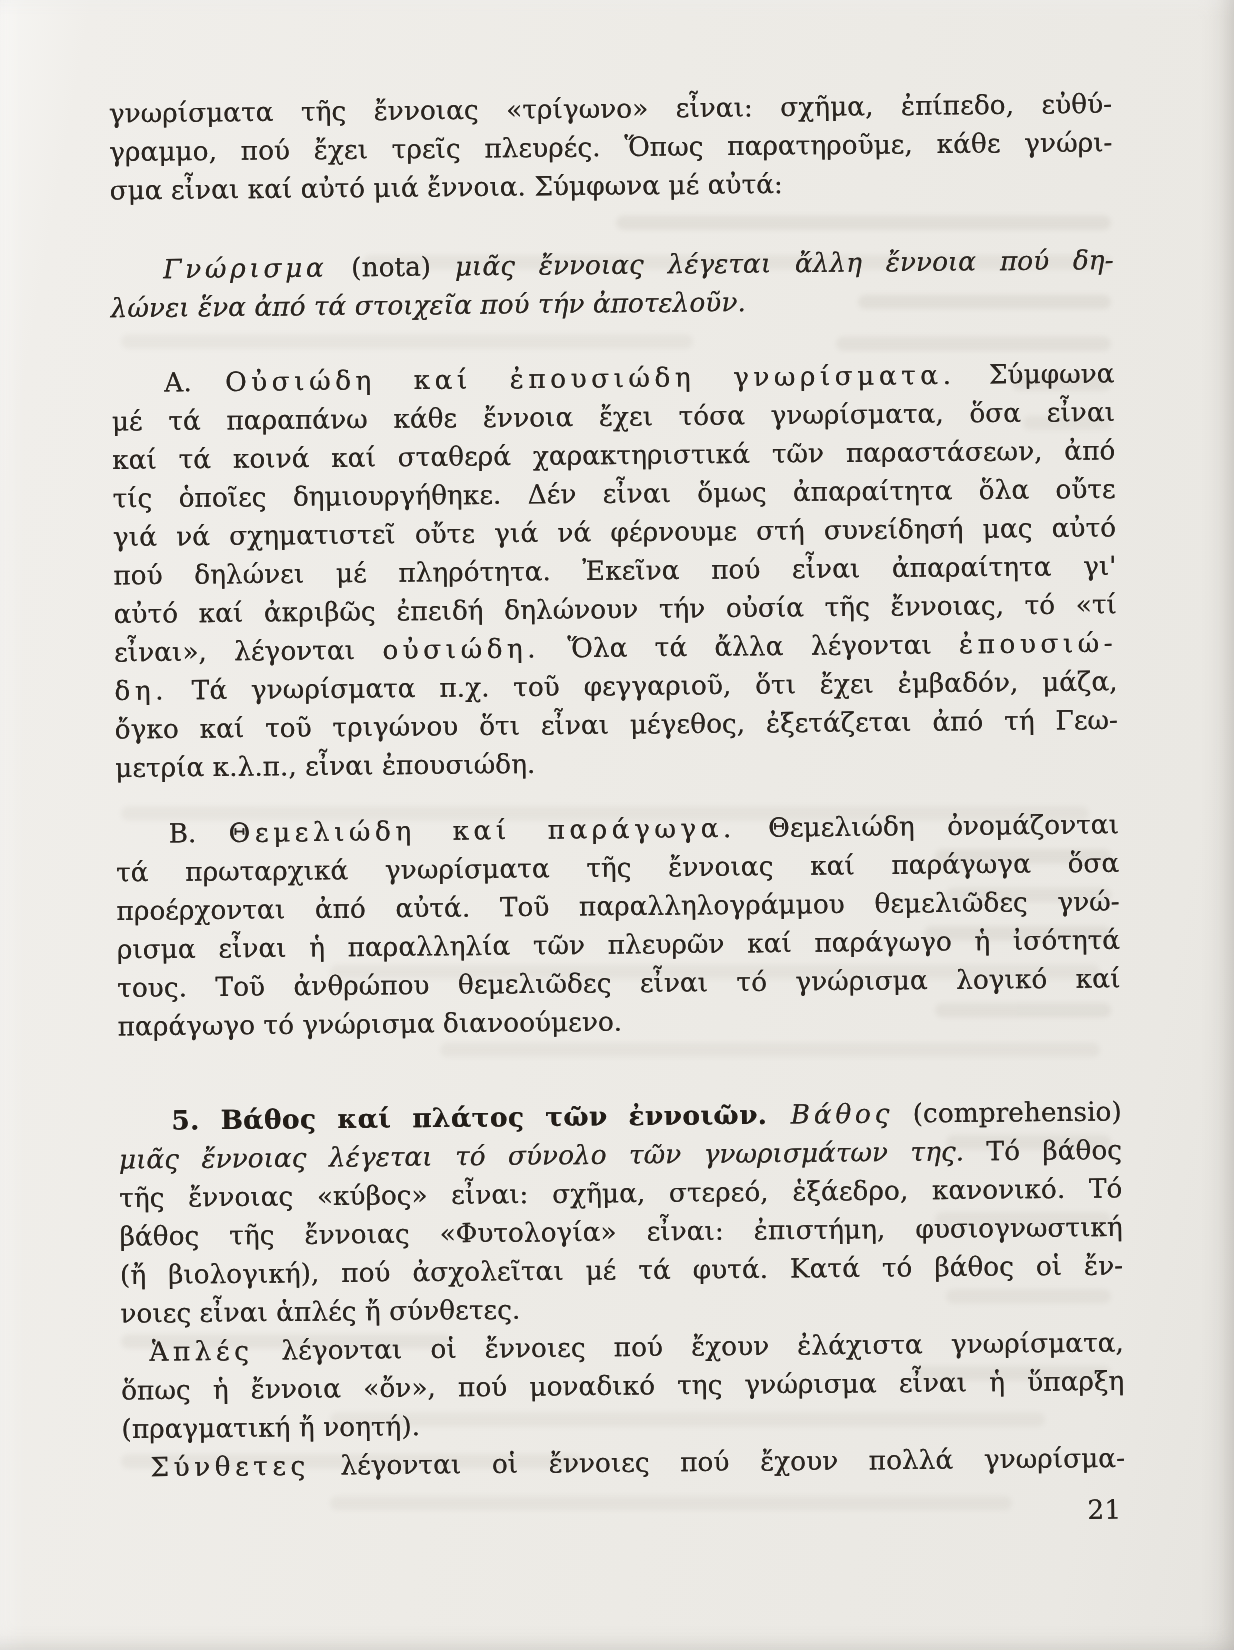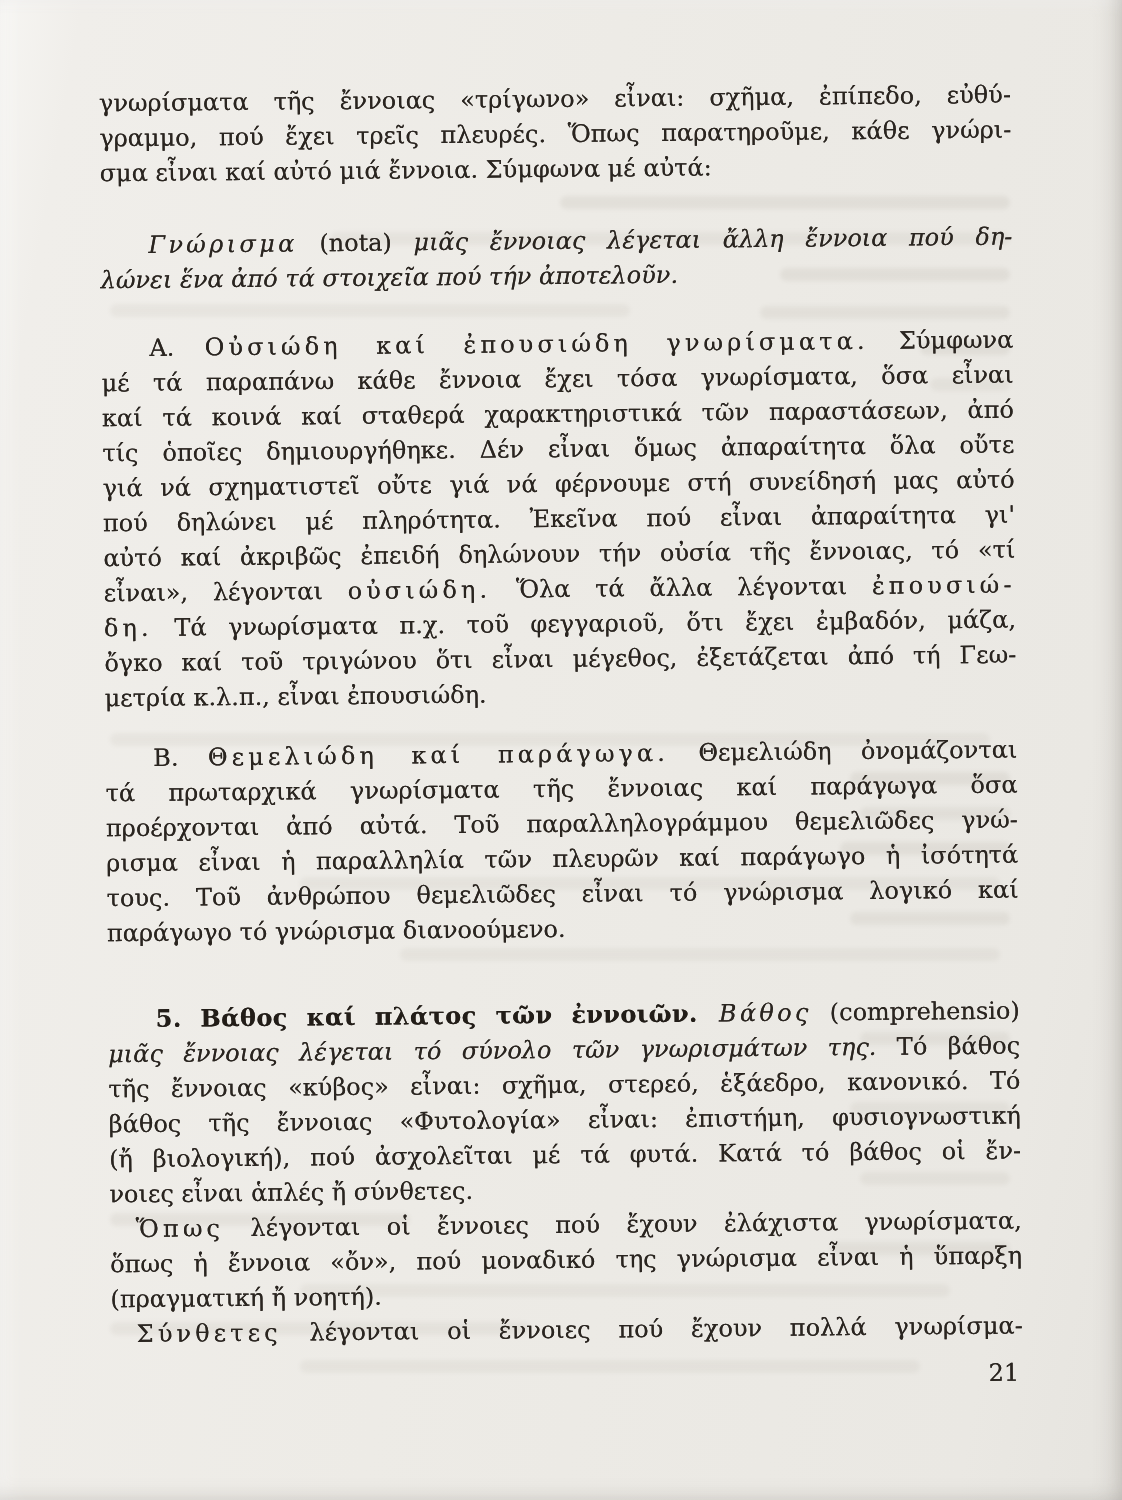--- a/index.html
+++ b/index.html
@@ -98,21 +98,21 @@
       </section>
       <section class="block ind" style="margin-top: 50px;">
         <div class="line"><span class="b">5. Βάθος καί πλάτος τῶν ἐννοιῶν.</span><span class="it sp2"> Βάθος</span><span> (comprehensio)</span></div>
         <div class="line"><span class="it">μιᾶς ἔννοιας λέγεται τό σύνολο τῶν γνωρισμάτων της.</span><span> Τό βάθος</span></div>
         <div class="line"><span>τῆς ἔννοιας «κύβος» εἶναι: σχῆμα, στερεό, ἑξάεδρο, κανονικό. Τό</span></div>
         <div class="line"><span>βάθος τῆς ἔννοιας «Φυτολογία» εἶναι: ἐπιστήμη, φυσιογνωστική</span></div>
         <div class="line"><span>(ἤ βιολογική), πού ἀσχολεῖται μέ τά φυτά. Κατά τό βάθος οἱ ἔν-</span></div>
         <div class="line last"><span>νοιες εἶναι ἁπλές ἤ σύνθετες.</span></div>
       </section>
       <section class="block ind-sm" style="margin-top: 0px;">
-        <div class="line"><span class="sp">Ὅπως</span><span> λέγονται οἱ ἔννοιες πού ἔχουν ἐλάχιστα γνωρίσματα,</span></div>
+        <div class="line"><span class="sp">Ἁπλές</span><span> λέγονται οἱ ἔννοιες πού ἔχουν ἐλάχιστα γνωρίσματα,</span></div>
         <div class="line"><span>ὅπως ἡ ἔννοια «ὄν», πού μοναδικό της γνώρισμα εἶναι ἡ ὕπαρξη</span></div>
         <div class="line last"><span>(πραγματική ἤ νοητή).</span></div>
       </section>
       <section class="block ind-sm" style="margin-top: 0px;">
         <div class="line"><span class="sp">Σύνθετες</span><span> λέγονται οἱ ἔννοιες πού ἔχουν πολλά γνωρίσμα-</span></div>
       </section>
       <div class="pagenum">21</div>
     </main>
 
 </div>

